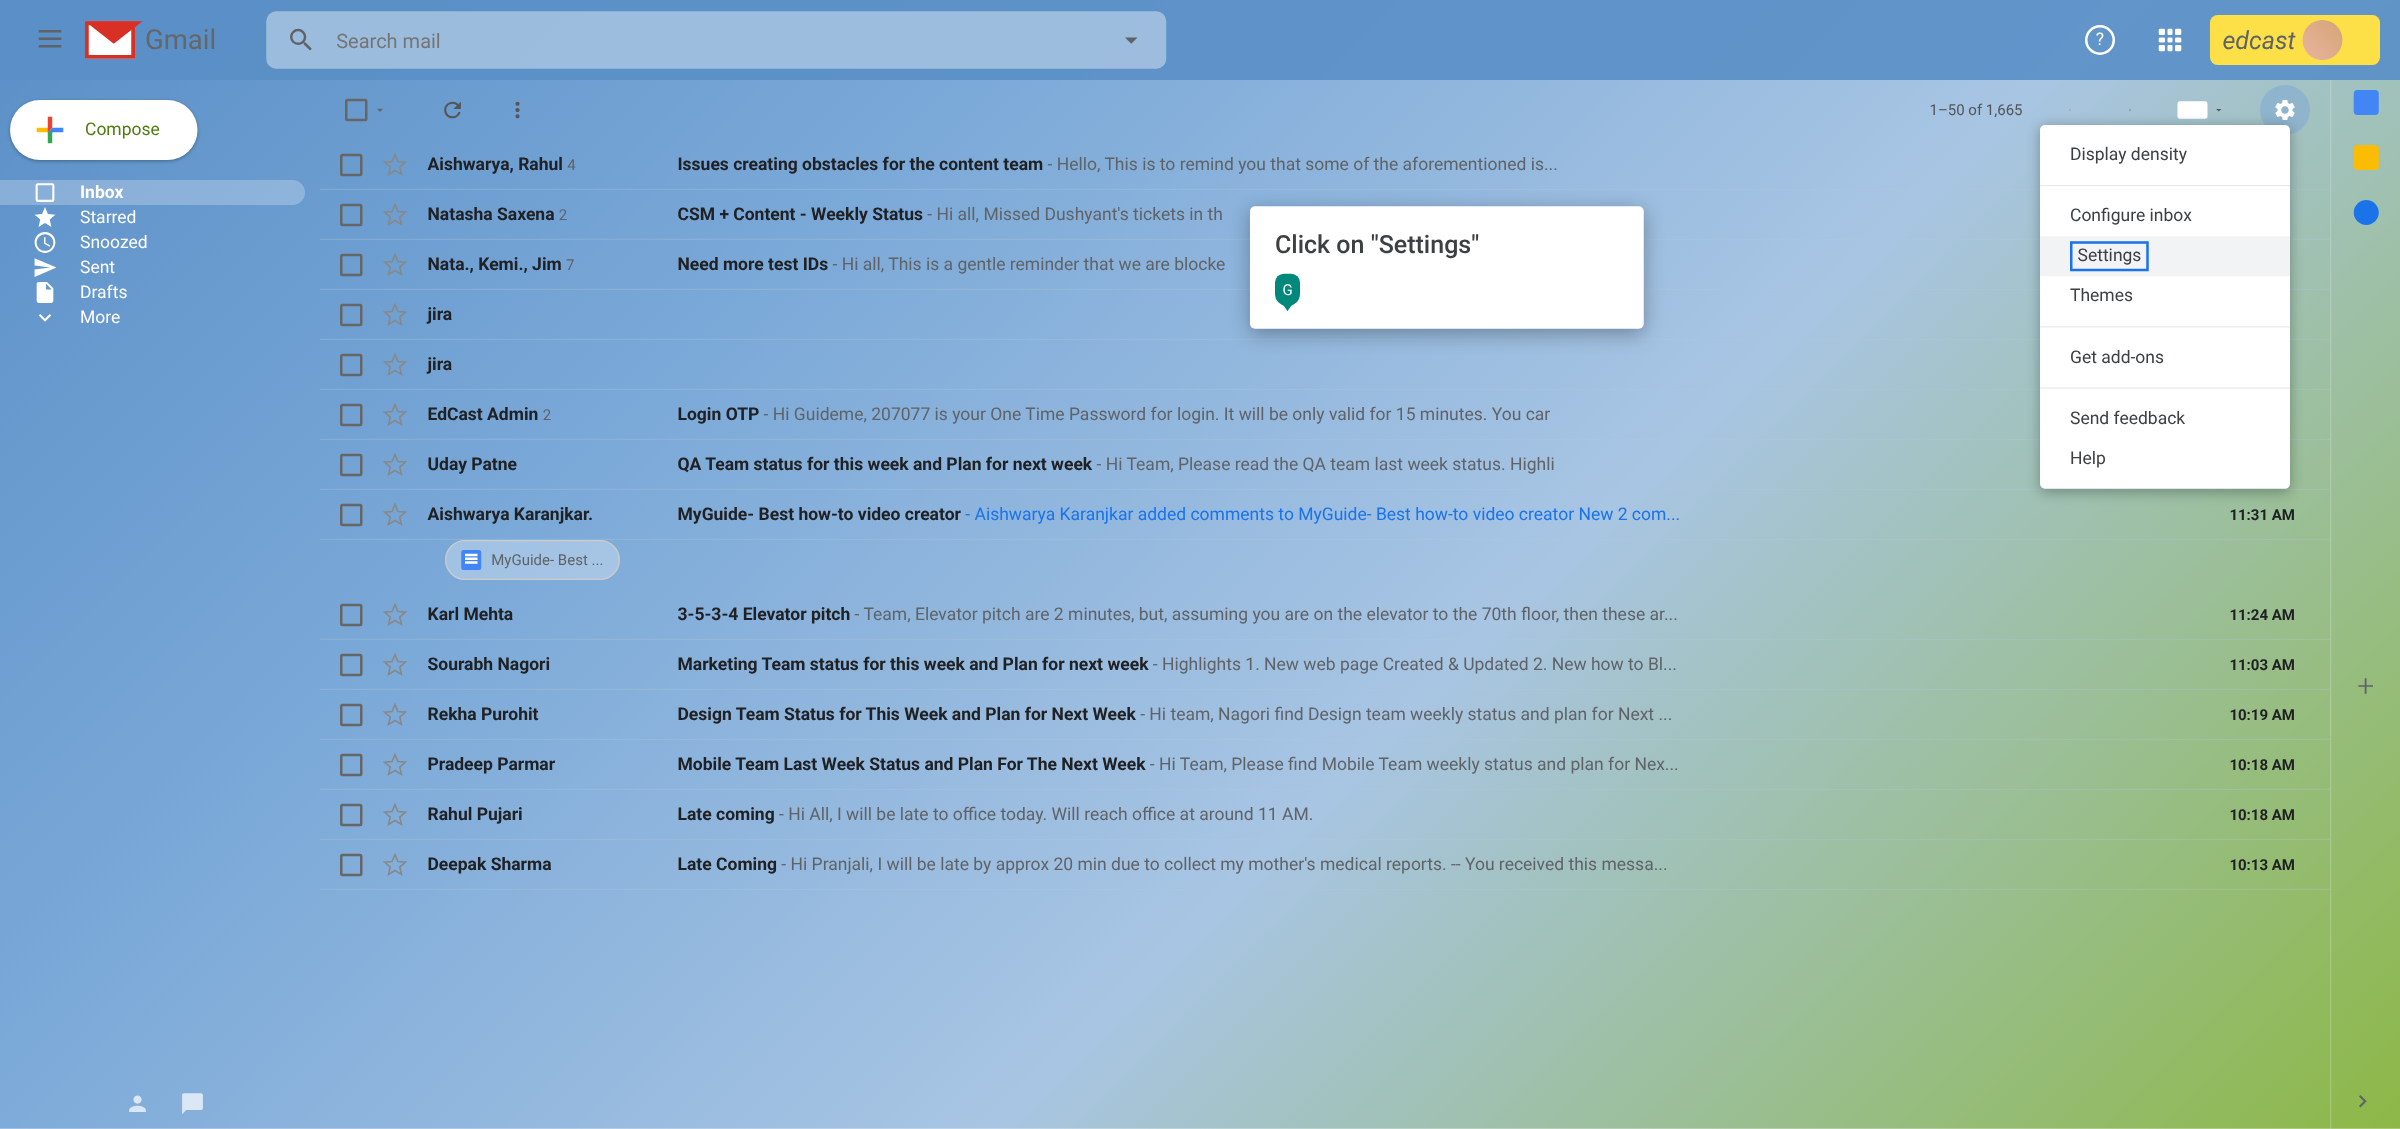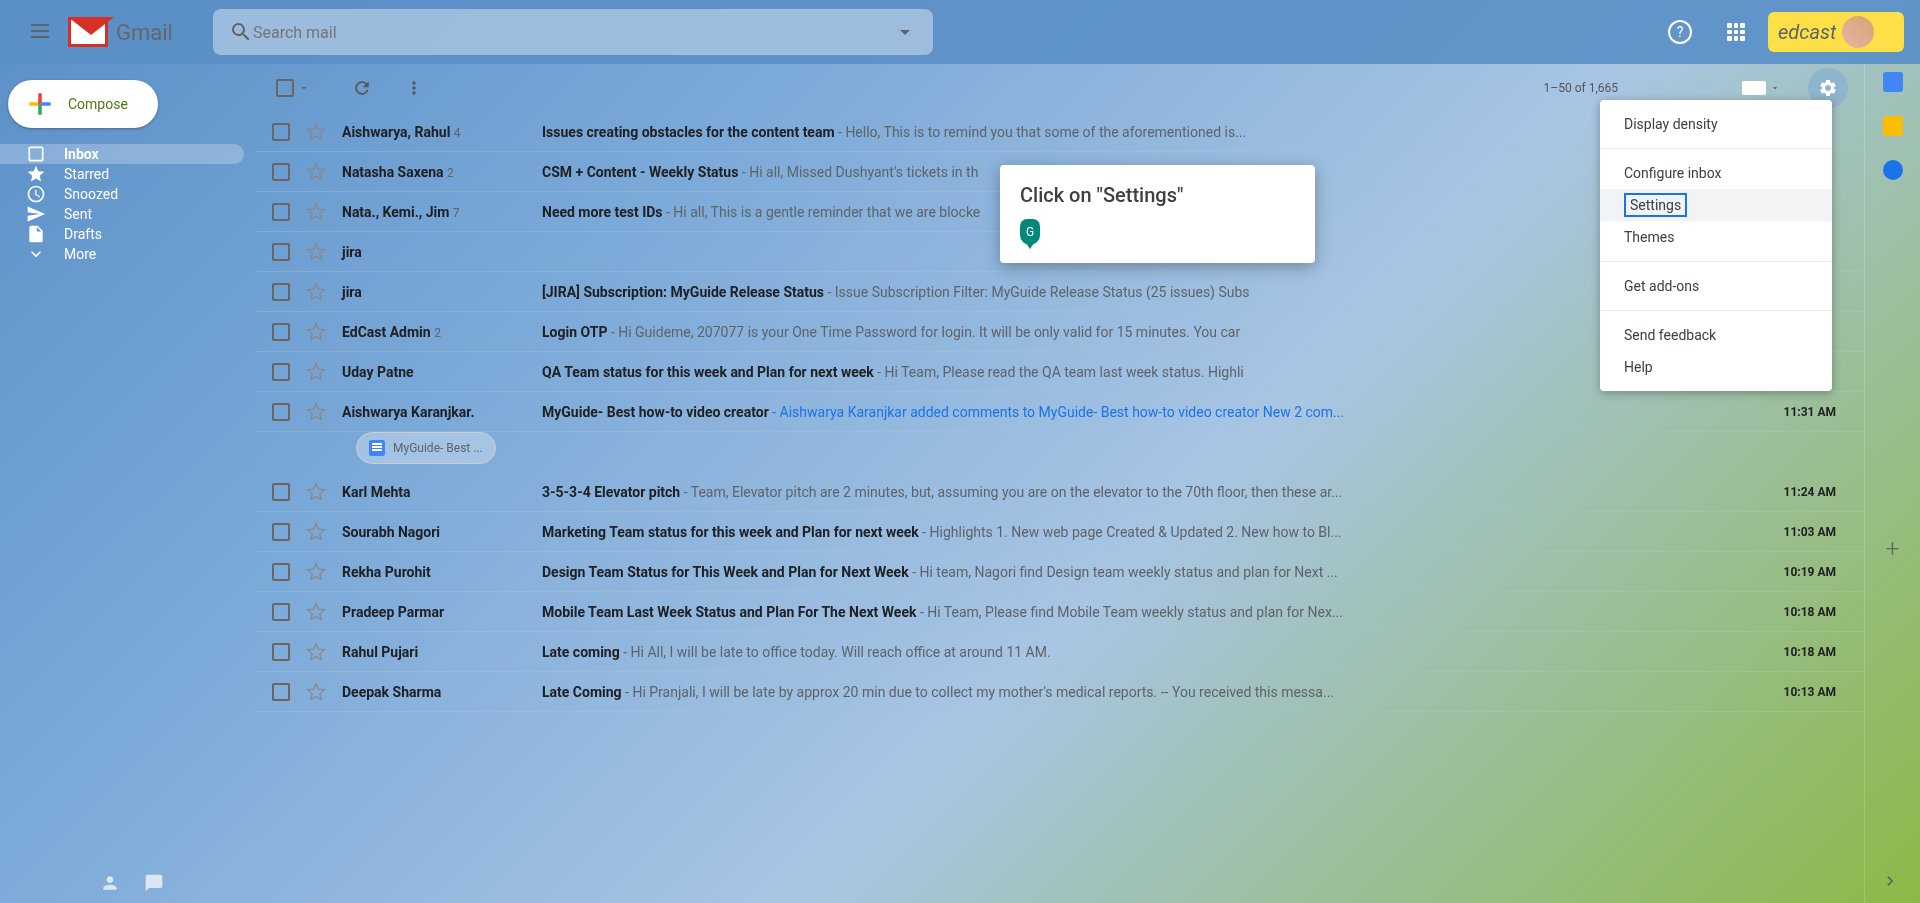--- a/index.html
+++ b/index.html
@@ -7,21 +7,21 @@
 .header { height: 64px; display: flex; align-items: center; padding: 0 16px; background: rgba(90,143,199,0.9); }
 .menu-btn { width: 48px; height: 48px; display: flex; align-items: center; justify-content: center; border-radius: 50%; cursor: pointer; }
 .menu-icon { width: 24px; height: 24px; }
 .menu-icon div { width: 18px; height: 2px; background: #5f6368; margin: 4px auto; }
 .logo-area { display: flex; align-items: center; margin-left: 4px; margin-right: 40px; }
 .gmail-m { width: 40px; height: 30px; background: #fff; border: 3px solid #d93025; position: relative; }
 .gmail-m::before { content: ''; position: absolute; top: -3px; left: -3px; width: 0; height: 0; border-left: 23px solid transparent; border-right: 23px solid transparent; border-top: 18px solid #d93025; }
 .gmail-text { color: #666; font-size: 22px; margin-left: 8px; }
 .search-box { flex: 0 0 720px; height: 46px; background: rgba(255,255,255,0.4); border-radius: 8px; display: flex; align-items: center; padding: 0 16px; }
 .search-icon { width: 24px; height: 24px; fill: #5f6368; }
-.search-input { flex: 1; border: none; background: transparent; font-size: 16px; color: #444; outline: none; }
+.search-input { flex: 1; border: none; background: transparent; font-size: 16px; color: #444; margin-left: 16px; outline: none; }
 .search-dropdown { width: 24px; cursor: pointer; }
 .header-right { margin-left: auto; display: flex; align-items: center; gap: 8px; }
 .icon-btn { width: 48px; height: 48px; display: flex; align-items: center; justify-content: center; border-radius: 50%; cursor: pointer; }
 .support-icon { width: 24px; height: 24px; border: 2px solid #fff; border-radius: 50%; color: #fff; display: flex; align-items: center; justify-content: center; font-size: 14px; }
 .apps-icon { width: 18px; height: 18px; display: grid; grid-template-columns: repeat(3,1fr); gap: 2px; }
 .apps-icon span { background: #fff; border-radius: 1px; }
 .edcast-card { width: 136px; height: 40px; background: #fde047; border-radius: 6px; display: flex; align-items: center; padding: 0 10px; gap: 6px; }
 .edcast-text { color: #5f6368; font-size: 20px; font-style: italic; }
 .avatar { width: 32px; height: 32px; border-radius: 50%; background: linear-gradient(45deg,#e8b4a0,#d4a574); }
 .main { display: flex; height: calc(100% - 64px); }
@@ -51,21 +51,21 @@
 .sender { width: 200px; font-size: 14px; color: #202124; font-weight: 700; flex-shrink: 0; }
 .sender .count { color: #5f6368; font-weight: 400; font-size: 12px; }
 .subject-area { flex: 1; font-size: 14px; color: #202124; font-weight: 700; overflow: hidden; text-overflow: ellipsis; white-space: nowrap; }
 .snippet { color: #5f6368; font-weight: 400; }
 .snippet-link { color: #1a73e8; font-weight: 400; }
 .time { width: 80px; text-align: right; font-size: 12px; font-weight: 700; color: #202124; flex-shrink: 0; padding-right: 12px; }
 .attachment-row { padding: 0 16px 8px 100px; }
 .attachment-chip { display: inline-flex; align-items: center; height: 32px; border: 1px solid #ccc; border-radius: 16px; padding: 0 12px; font-size: 12px; color: #5f6368; background: rgba(255,255,255,0.3); }
 .doc-icon { width: 16px; height: 16px; background: #4285f4; border-radius: 2px; margin-right: 8px; position: relative; }
 .doc-icon::before { content: ''; position: absolute; top: 3px; left: 3px; right: 3px; height: 2px; background: #fff; box-shadow: 0 3px 0 #fff, 0 6px 0 #fff; }
-.settings-menu { position: absolute; top: 100px; right: 88px; width: 232px; background: #fff; border-radius: 4px; box-shadow: 0 2px 10px rgba(0,0,0,0.3); z-index: 100; padding: 8px 0; }
+.settings-menu { position: absolute; top: 100px; right: 88px; width: 200px; background: #fff; border-radius: 4px; box-shadow: 0 2px 10px rgba(0,0,0,0.3); z-index: 100; padding: 8px 0; }
 .settings-menu .menu-item { height: 32px; display: flex; align-items: center; padding: 0 24px; font-size: 14px; color: #3c4043; cursor: pointer; }
 .settings-menu .menu-item.highlighted { background: #f1f3f4; }
 .settings-menu .menu-item.highlighted span { border: 2px solid #1a73e8; padding: 2px 4px; }
 .settings-menu .divider { height: 1px; background: #e8eaed; margin: 8px 0; }
 .tooltip { position: absolute; top: 165px; left: 1000px; width: 315px; background: #fff; border-radius: 4px; box-shadow: 0 4px 16px rgba(0,0,0,0.3); z-index: 99; padding: 18px 20px; }
 .tooltip-text { font-size: 20px; color: #3c4043; font-weight: 500; }
 .tooltip-icon { margin-top: 12px; width: 20px; height: 26px; background: #00897b; border-radius: 10px 10px 14px 14px; display: flex; align-items: center; justify-content: center; color: #fff; font-size: 12px; position: relative; }
 .tooltip-icon::after { content: ''; position: absolute; bottom: -4px; left: 6px; border-left: 4px solid transparent; border-right: 4px solid transparent; border-top: 6px solid #00897b; }
 .side-panel { width: 56px; display: flex; flex-direction: column; align-items: center; padding-top: 8px; gap: 24px; flex-shrink: 0; border-left: 1px solid rgba(255,255,255,0.2); }
 .panel-icon { width: 20px; height: 20px; border-radius: 3px; cursor: pointer; }
@@ -244,21 +244,20 @@
           </svg>
           <div class="sender">jira</div>
           <div class="time"></div>
         </div>
         <div class="email-row">
           <div class="checkbox"></div>
           <svg class="star-icon" viewBox="0 0 24 24">
             <path d="M12 17.27L18.18 21l-1.64-7.03L22 9.24l-7.19-.61L12 2 9.19 8.63 2 9.24l5.46 4.73L5.82 21z"></path>
           </svg>
           <div class="sender">jira</div>
-          <div class="subject-area">[JIRA] Subscription: MyGuide Release Status<span class="snippet"> - Issue Subscription Filter: MyGuide Release Status (25 issues) Subs</span></div>
           <div class="time"></div>
         </div>
         <div class="email-row">
           <div class="checkbox"></div>
           <svg class="star-icon" viewBox="0 0 24 24">
             <path d="M12 17.27L18.18 21l-1.64-7.03L22 9.24l-7.19-.61L12 2 9.19 8.63 2 9.24l5.46 4.73L5.82 21z"></path>
           </svg>
           <div class="sender">EdCast Admin <span class="count">2</span></div>
           <div class="subject-area">Login OTP<span class="snippet"> - Hi Guideme, 207077 is your One Time Password for login. It will be only valid for 15 minutes. You car</span></div>
           <div class="time"></div>

